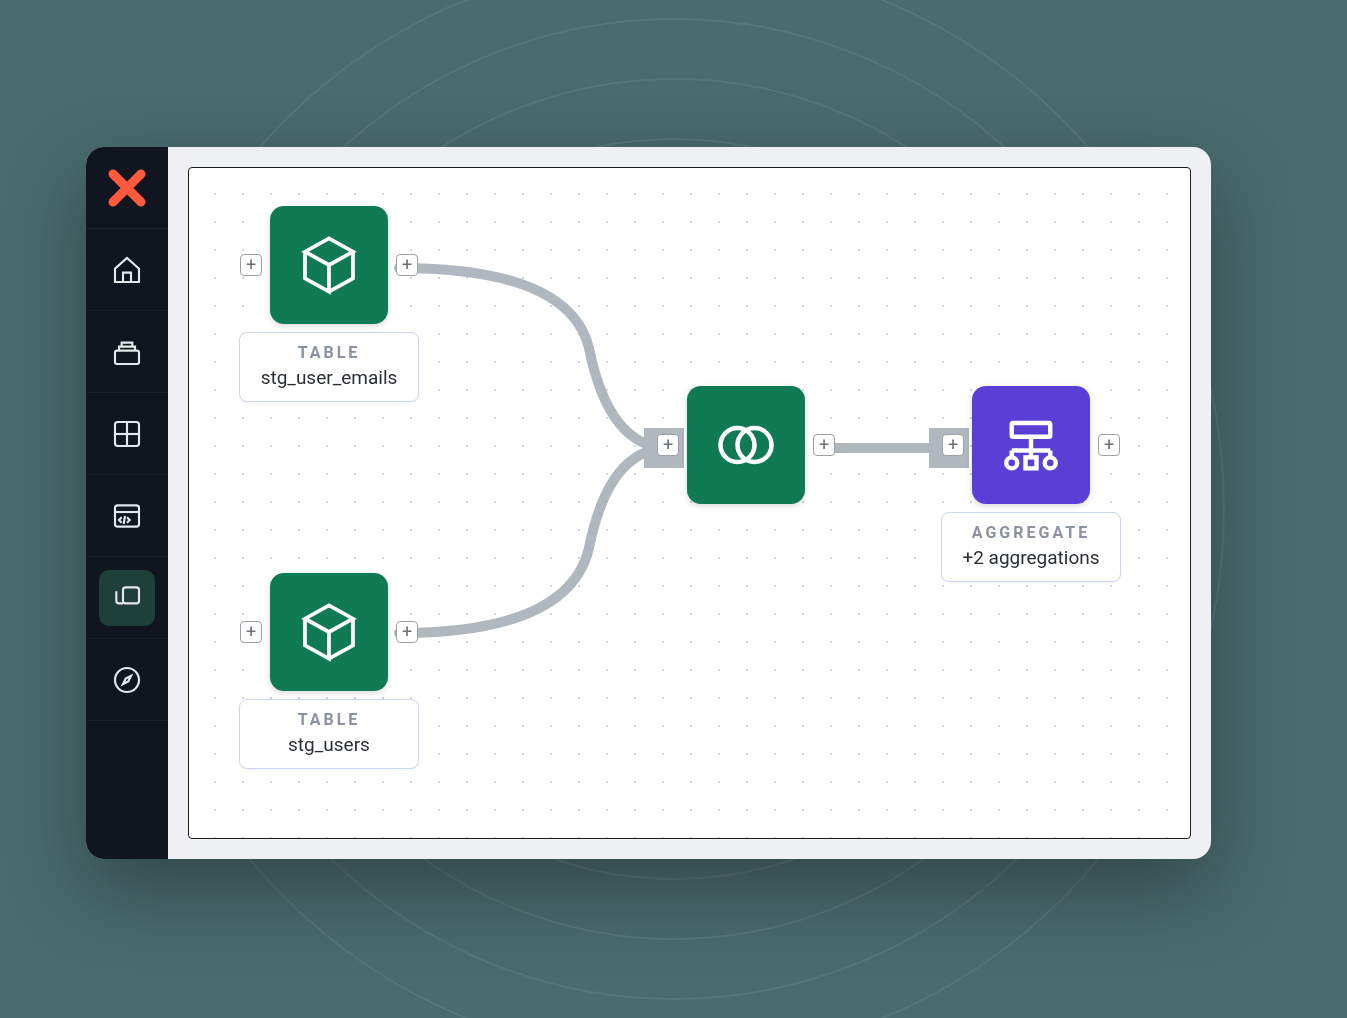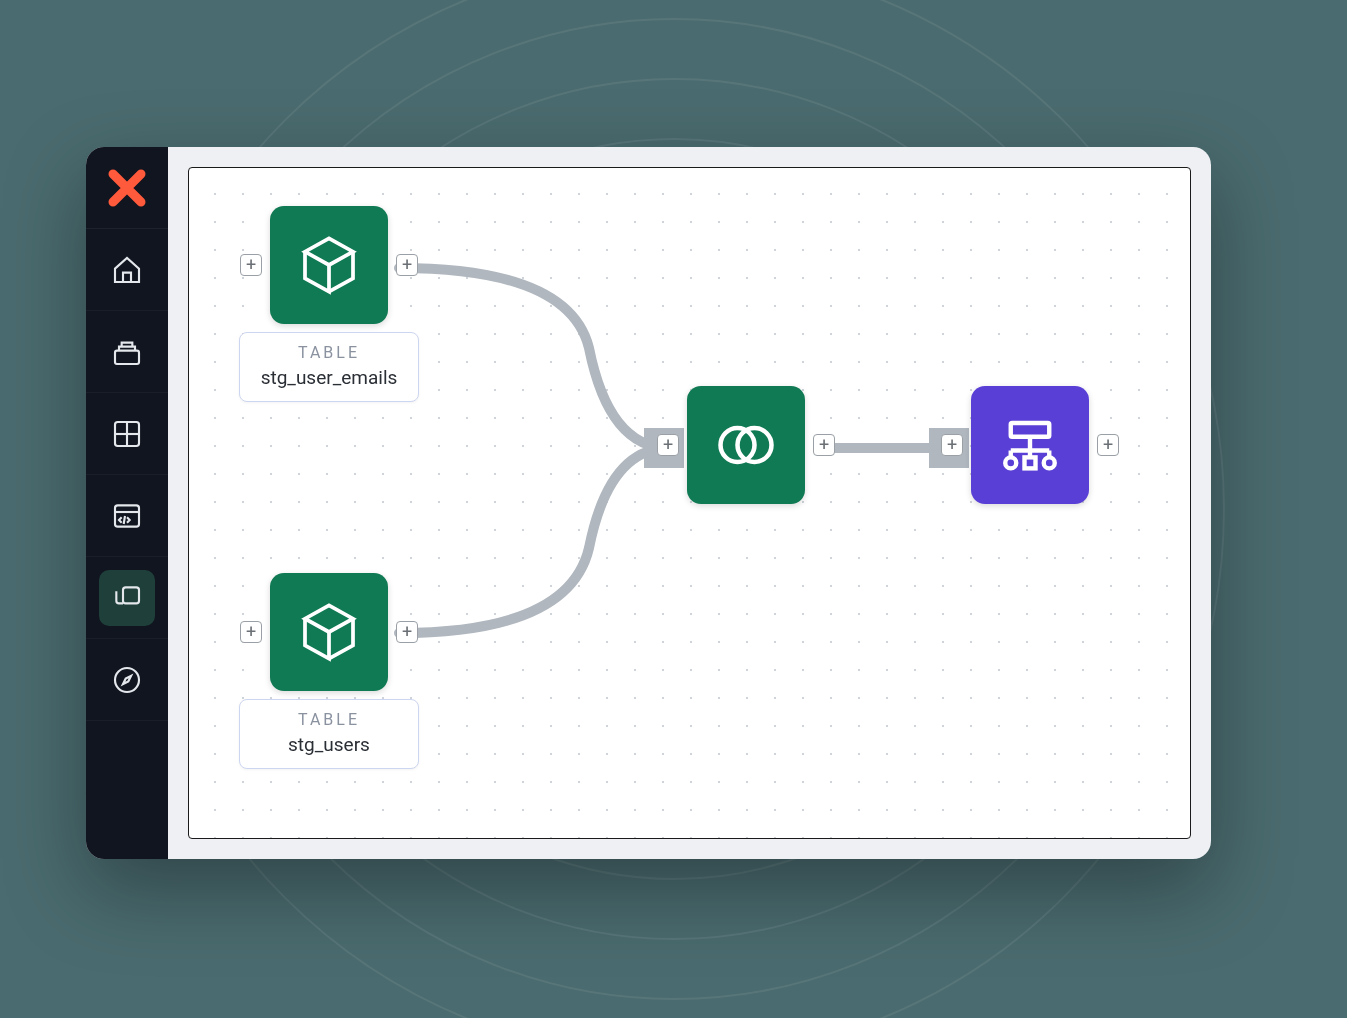--- a/index.html
+++ b/index.html
@@ -150,21 +150,21 @@
   border-radius: 8px;
   padding: 10px 18px 12px;
   min-width: 180px;
   text-align: center;
   box-shadow: 0 1px 3px rgba(0,0,0,0.05);
 }
 .card-type {
   font-size: 16px;
   letter-spacing: 3px;
   color: #8a92a0;
-  font-weight: 400;
+  font-weight: 700;
   margin-bottom: 4px;
 }
 .card-name {
   font-size: 19px;
   color: #2a2e35;
   text-align: center;
 }
 </style>
 </head>
 <body>
@@ -314,17 +314,21 @@
               <line x1="5" y1="14" x2="5" y2="16.5"></line>
               <line x1="12" y1="14" x2="12" y2="16.5"></line>
               <line x1="19" y1="14" x2="19" y2="16.5"></line>
               <circle cx="5" cy="18.5" r="2"></circle>
               <rect x="10" y="16.5" width="4" height="4"></rect>
               <circle cx="19" cy="18.5" r="2"></circle>
             </svg>
           </div>
           <div class="port">+</div>
         </div>
+        <div class="card">
+          <div class="card-type">AGGREGATE</div>
+          <div class="card-name">+2 aggregations</div>
+        </div>
       </div>
 
     </div>
   </div>
 </div>
 
 </body></html>

